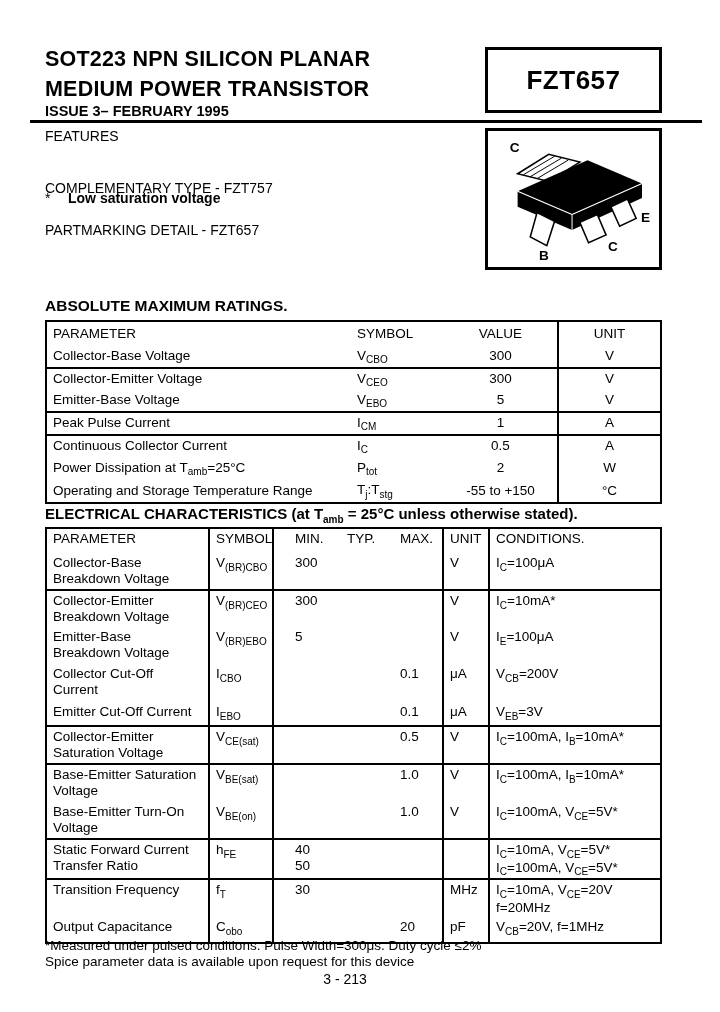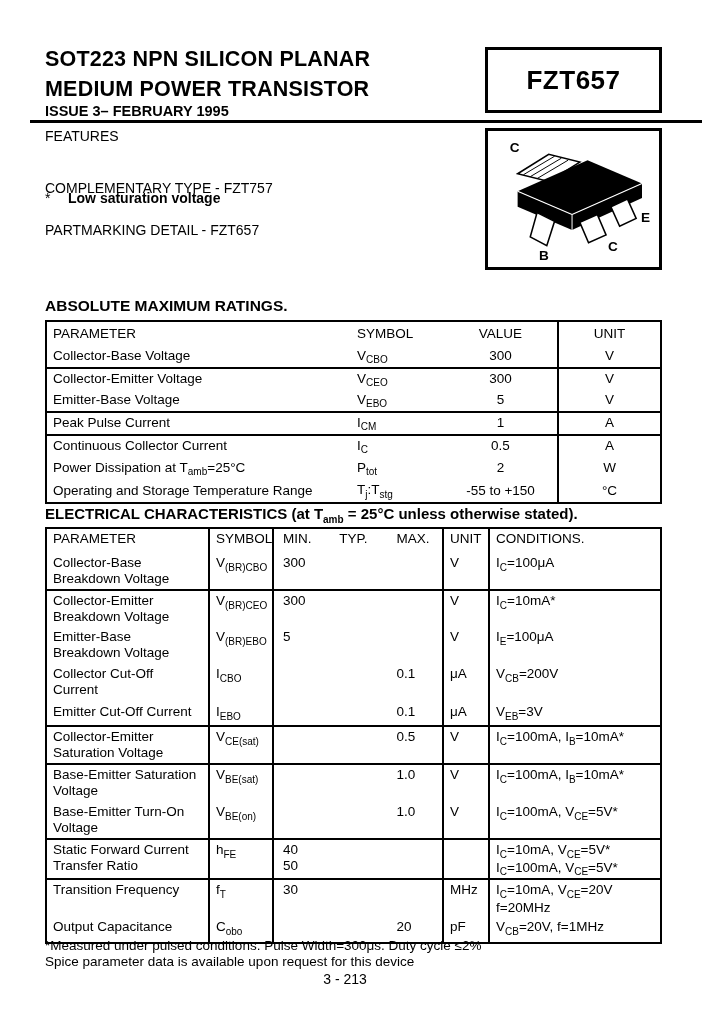--- a/index.html
+++ b/index.html
@@ -46,21 +46,21 @@
   .amr-tbl td{vertical-align:middle;}
   .amr-tbl .c-value{text-align:center;}
   .amr-tbl .c-unit{text-align:center; border-left:2px solid #000;}
   
   .ec-tbl{left:45px; top:527px;}
   .ec-tbl td{vertical-align:top; padding-top:2px;}
   .ec-tbl .c-param,.ec-tbl .c-sym,.ec-tbl .c-mtm,.ec-tbl .c-unit{border-right:2px solid #000;}
   .c-mtm{padding:2px 0 0 0 !important;}
   .mtm{display:flex;}
   .mtm span{display:block;}
-  .mtm-min{width:57px; padding-left:9px;}
+  .mtm-min{width:57px; padding-left:21px;}
   .mtm-typ{width:55px;}
   .mtm-max{width:46px; padding-left:3px;}
   
   .footnotes{left:45px; top:938px; font-size:13.5px; line-height:16px;}
   .page-num{left:0; top:971px; width:690px; text-align:center; font-size:14px;}
 </style>
 </head>
 <body>
 
 <div class="page">

